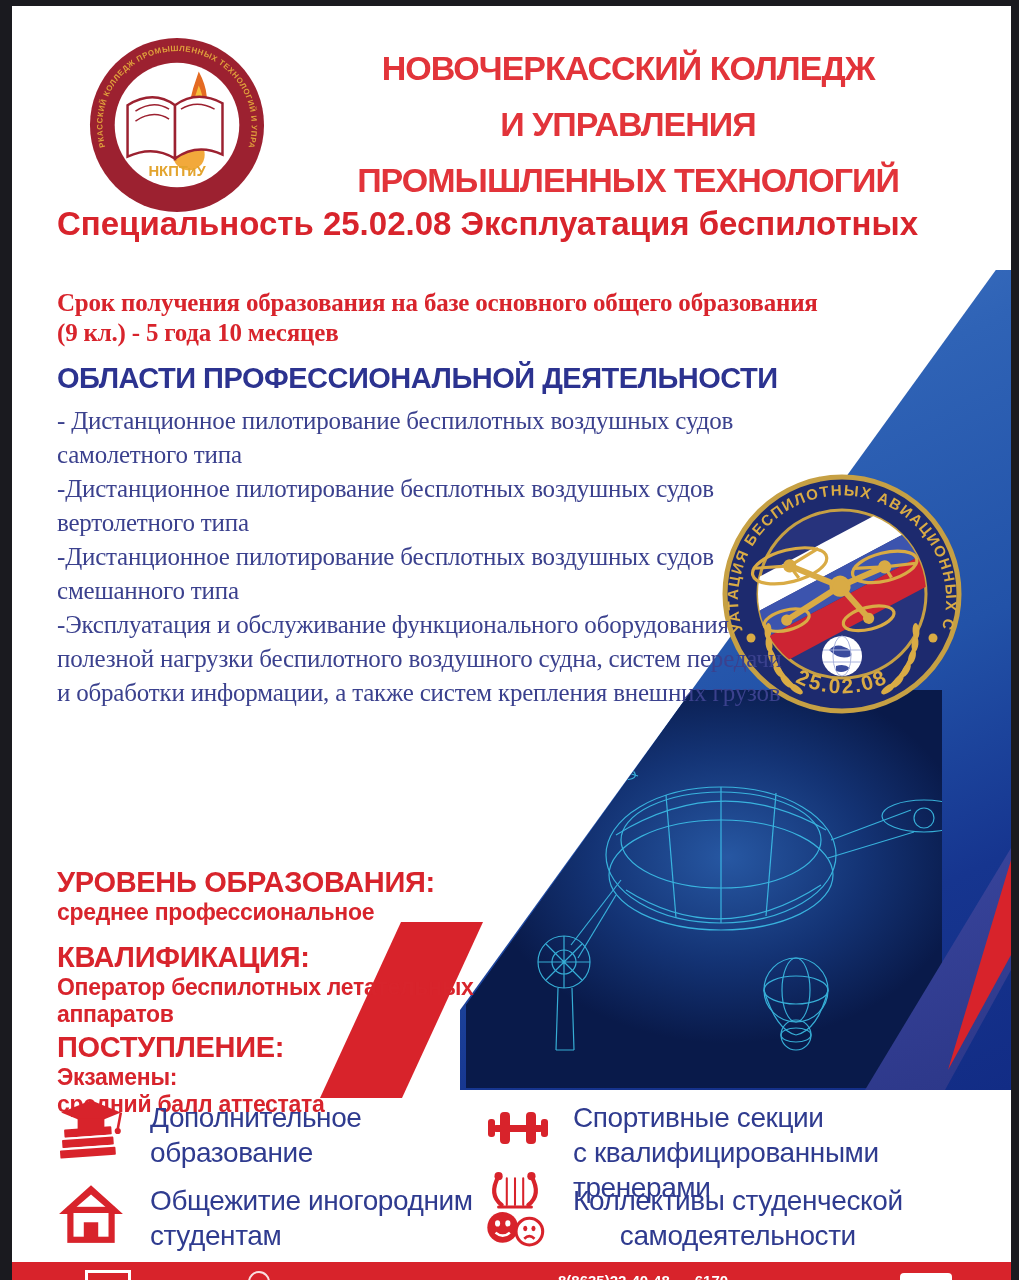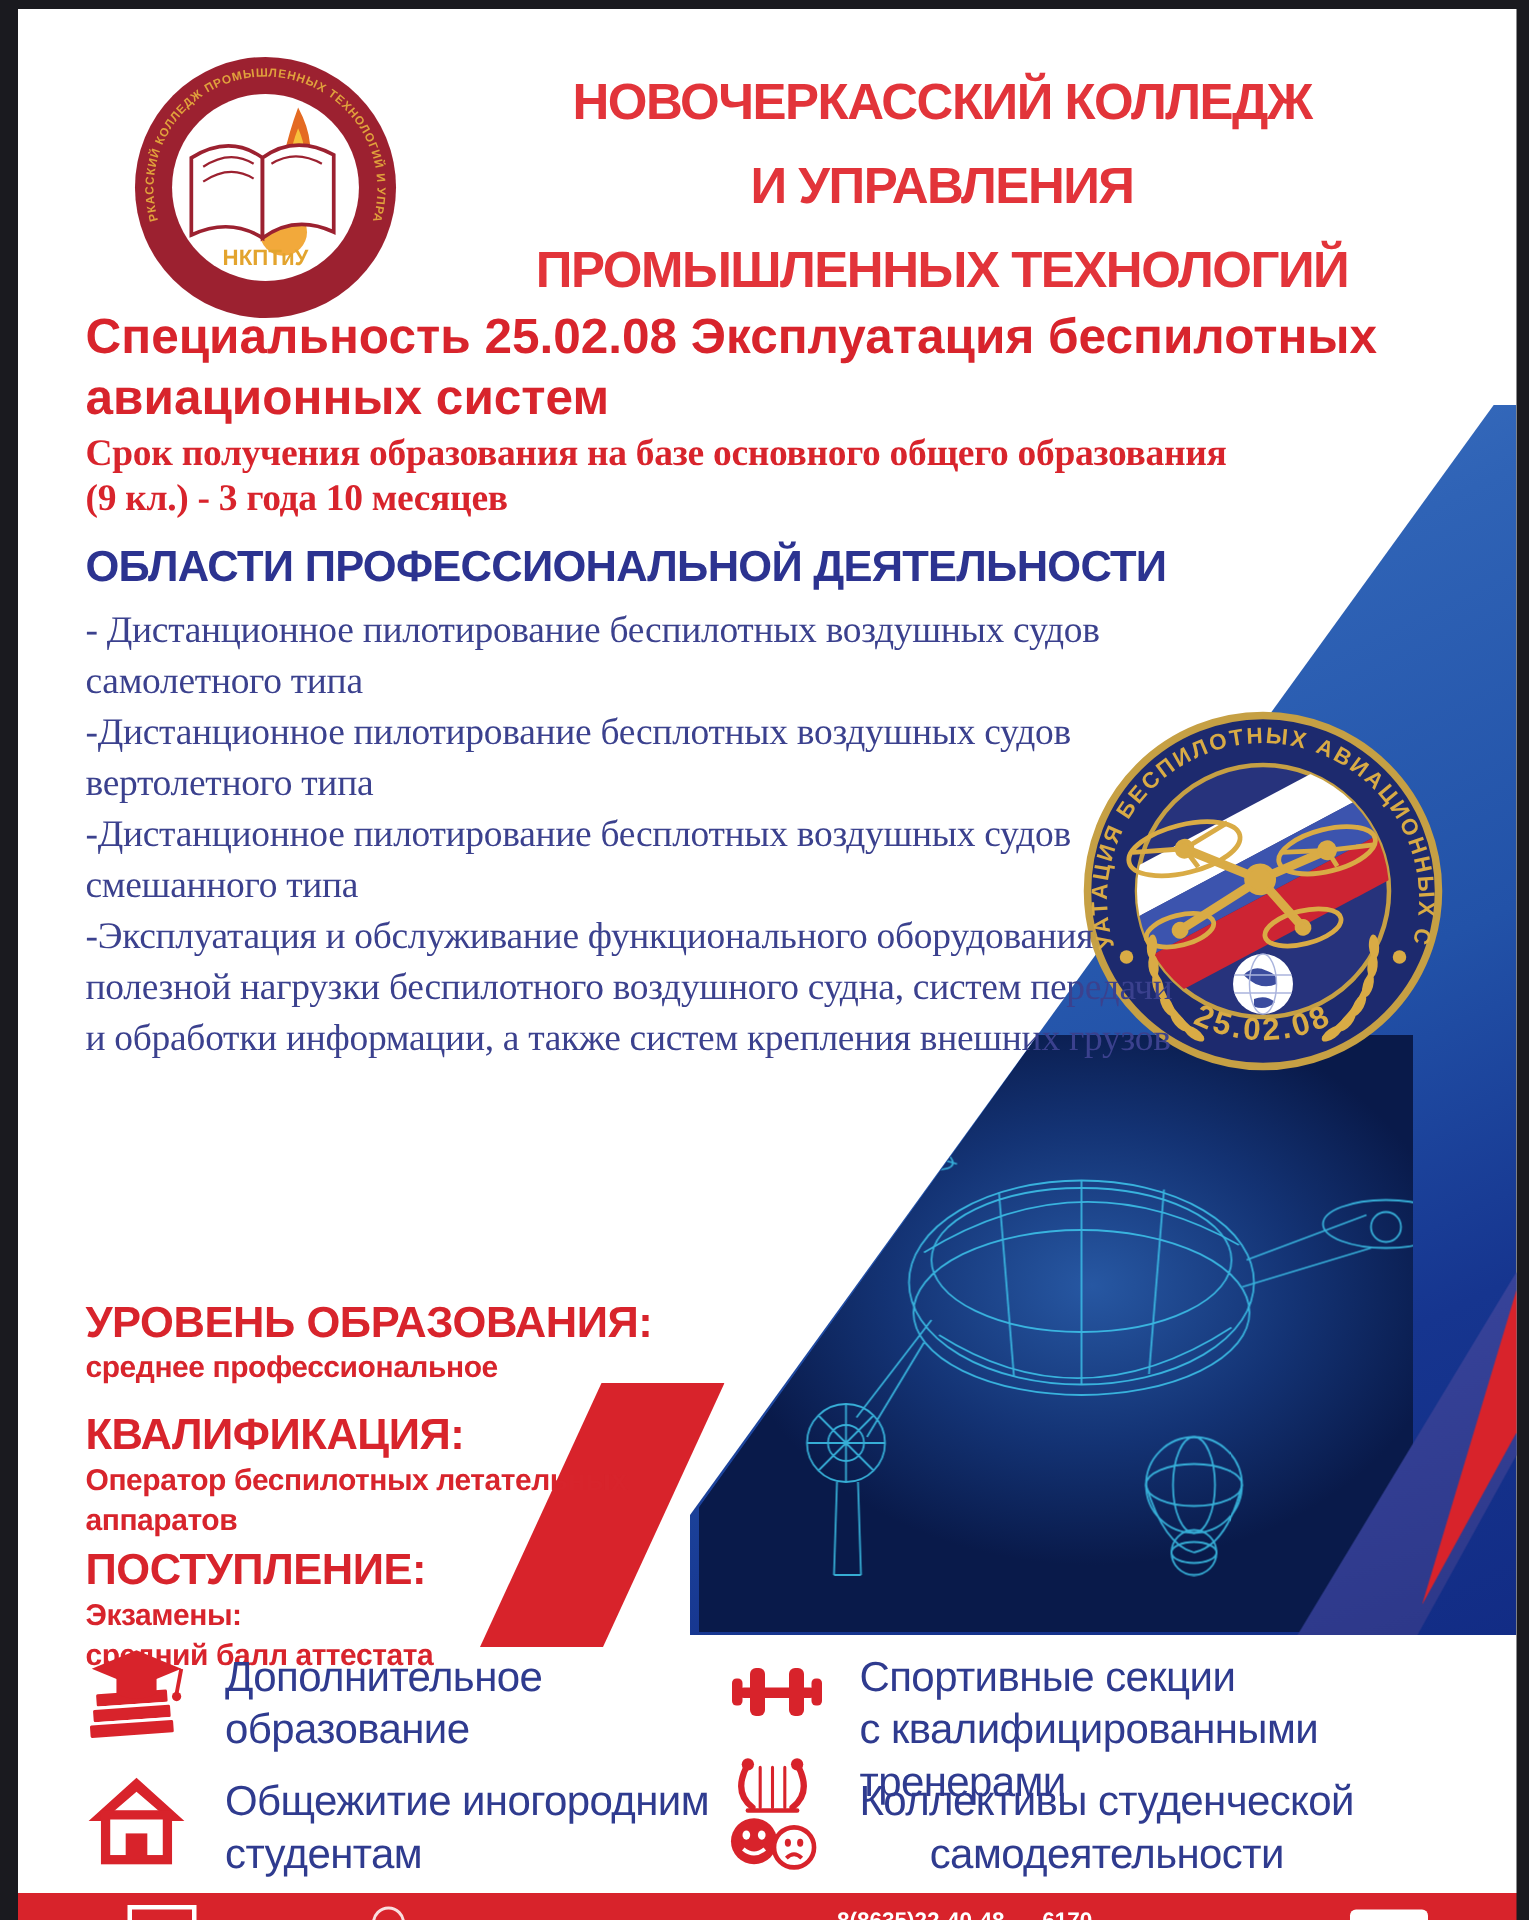--- a/index.html
+++ b/index.html
@@ -65,21 +65,21 @@
   }
   .bullets{position:absolute;left:57px;top:404px;width:790px;z-index:5;font-family:Liberation Serif, serif;}
   .bullets p{
     margin:0;font-size:25px;line-height:34px;font-weight:400;color:#3b418e;
     white-space:pre-line;letter-spacing:-0.2px;
   }
 
   
   .info{position:absolute;left:57px;z-index:5;color:#d8242c;}
   .info .lbl{font-size:29px;font-weight:700;letter-spacing:-0.3px;}
-  .info .val{font-size:20px;line-height:27px;font-weight:700;white-space:pre-line;letter-spacing:-0.3px;}
+  .info .val{font-size:23px;line-height:27px;font-weight:700;white-space:pre-line;letter-spacing:-0.3px;}
   #info-0{top:866px;}
   #info-1{top:941px;}
   #info-2{top:1031px;}
 
   
   .feature-text{
     position:absolute;z-index:6;font-size:28px;line-height:35px;font-weight:400;
     color:#2f3b8f;white-space:pre-line;letter-spacing:-0.4px;
   }
   .feature-icon{position:absolute;z-index:6;}
@@ -234,25 +234,24 @@
   </svg>
 
   <div class="title">
     <div>НОВОЧЕРКАССКИЙ КОЛЛЕДЖ</div>
     <div>И УПРАВЛЕНИЯ</div>
     <div>ПРОМЫШЛЕННЫХ ТЕХНОЛОГИЙ</div>
   </div>
 
   <div class="specialty">
     <div>Специальность 25.02.08 Эксплуатация беспилотных</div>
-    <div>авиационных систем</div>
   </div>
   <div class="duration">
     <div>Срок получения образования на базе основного общего образования</div>
-    <div>(9 кл.) - 3 года 10 месяцев</div>
+    <div>(9 кл.) - 5 года 10 месяцев</div>
   </div>
 
   <div class="areas-heading">ОБЛАСТИ ПРОФЕССИОНАЛЬНОЙ ДЕЯТЕЛЬНОСТИ</div>
   <div class="bullets">
     <p>- Дистанционное пилотирование беспилотных воздушных судов
 самолетного типа</p>
     <p>-Дистанционное пилотирование бесплотных воздушных судов
 вертолетного типа</p>
     <p>-Дистанционное пилотирование бесплотных воздушных судов
 смешанного типа</p>

